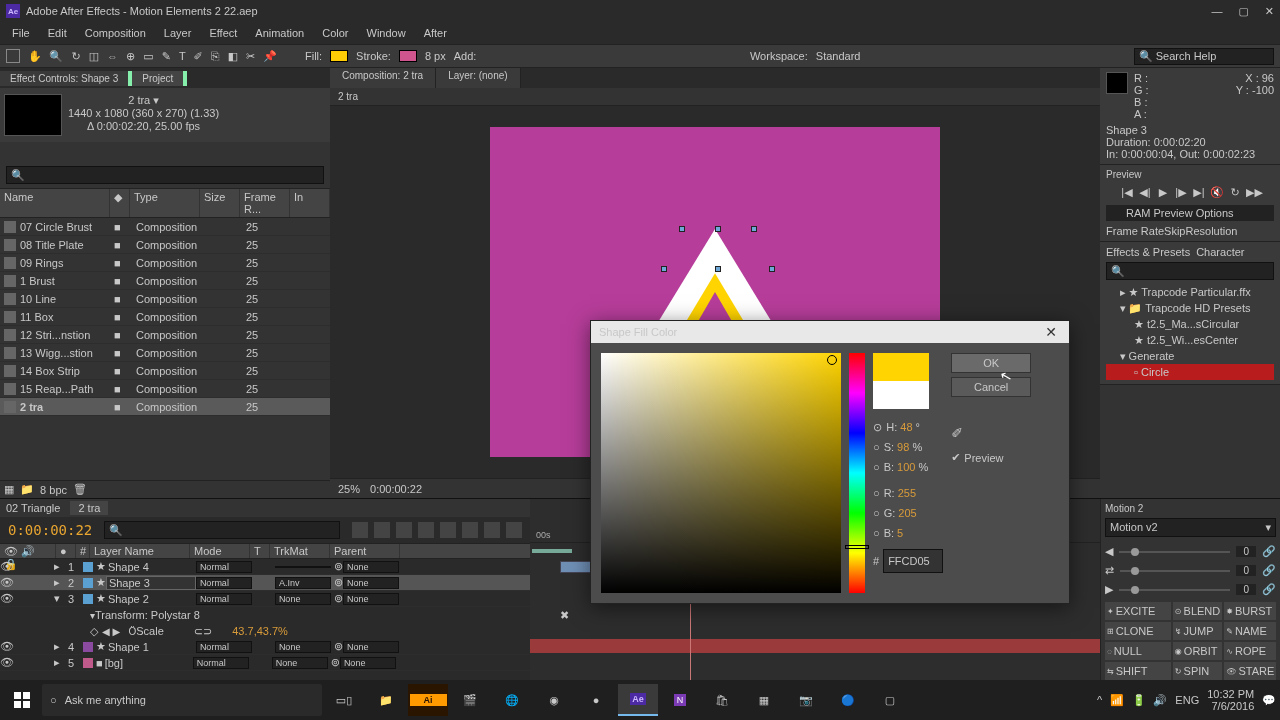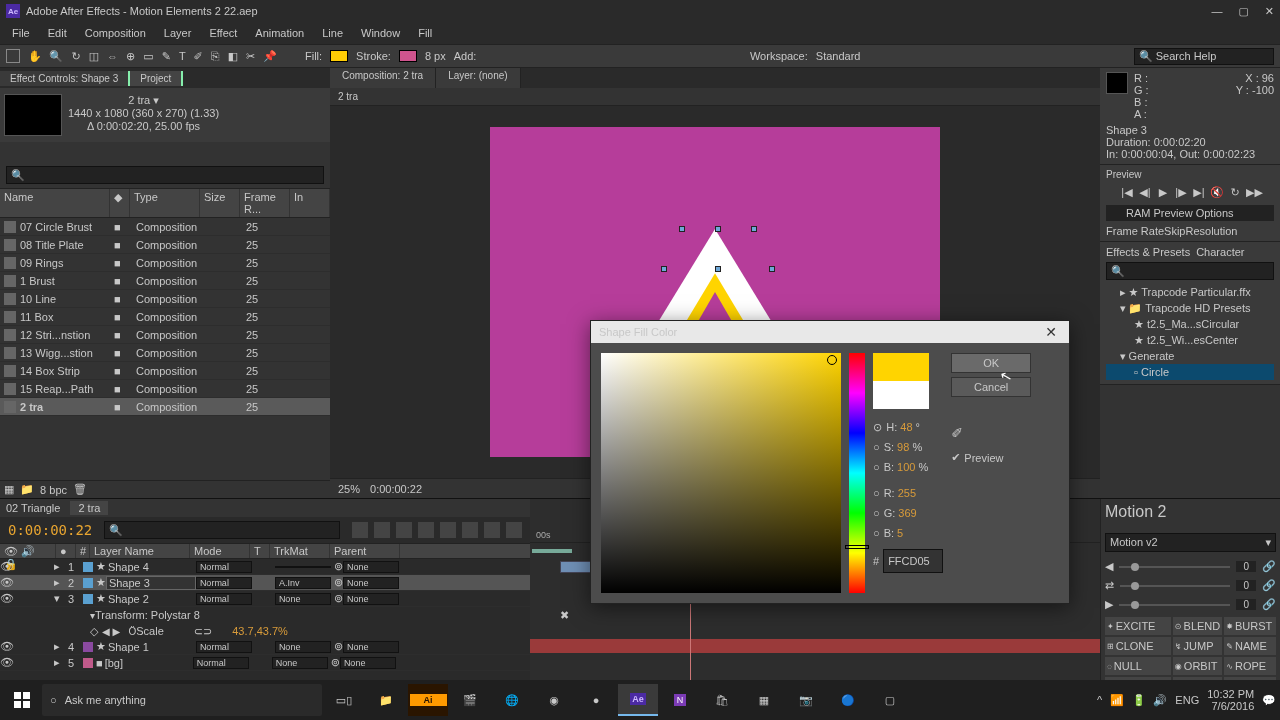--- a/index.html
+++ b/index.html
@@ -10,21 +10,21 @@
 .menu-bar { height: 22px; background: #2a2a2a; display: flex; align-items: center; padding: 0 4px; gap: 2px; }
 .menu-bar span { padding: 2px 8px; }
 .toolbar { height: 24px; background: #3a3a3a; border-top: 1px solid #222; border-bottom: 1px solid #222; display: flex; align-items: center; padding: 0 6px; gap: 8px; font-size: 10px; }
 .toolbar .sel-icon { width: 14px; height: 14px; border: 1px solid #888; }
 .toolbar .fill-sw { width: 18px; height: 12px; background: #ffcd05; border: 1px solid #000; }
 .toolbar .stroke-sw { width: 18px; height: 12px; background: #d0548e; border: 1px solid #000; }
 .toolbar .search { margin-left: auto; background: #222; border: 1px solid #111; padding: 1px 4px; width: 140px; color: #888; }
 .main { display: flex; height: 430px; }
 .left-col { width: 330px; display: flex; flex-direction: column; }
 .panel-tabs { height: 20px; background: #2a2a2a; display: flex; align-items: center; }
-.panel-tabs .tab { padding: 2px 10px; background: #3a3a3a; font-size: 10px; border-right: 2px solid #86efac; }
+.panel-tabs .tab { padding: 2px 10px; background: #3a3a3a; font-size: 10px; border-right: 4px solid #86efac; }
 .panel-tabs .tab.active { background: #444; }
 .proj-head { display: flex; padding: 6px 4px; gap: 6px; background: #3a3a3a; }
 .proj-thumb { width: 58px; height: 42px; background: #000; border: 1px solid #555; }
 .proj-info { font-size: 10px; line-height: 13px; text-align: center; }
 .proj-search { height: 18px; background: #222; margin: 2px 6px 4px; border: 1px solid #111; display: flex; align-items: center; padding: 0 4px; color: #888; }
 .proj-cols { display: flex; background: #444; border-top: 1px solid #222; border-bottom: 1px solid #222; font-size: 10px; }
 .proj-cols div { padding: 2px 4px; border-right: 1px solid #333; }
 .proj-rows { flex: 1; overflow: hidden; background: #333; }
 .proj-row { display: flex; align-items: center; height: 18px; padding: 0 4px; font-size: 10px; border-bottom: 1px solid #2d2d2d; }
 .proj-row.sel { background: #5a5a5a; }
@@ -43,21 +43,21 @@
 .vp-foot { height: 20px; background: #333; border-top: 1px solid #222; display: flex; align-items: center; padding: 0 8px; gap: 10px; font-size: 10px; }
 .right-col { width: 180px; background: #333; display: flex; flex-direction: column; }
 .r-panel { border-bottom: 1px solid #222; padding: 4px 6px; font-size: 10px; background: #3a3a3a; }
 .r-panel .title { font-size: 10px; margin-bottom: 2px; }
 .r-sw { width: 22px; height: 22px; background: #000; border: 1px solid #555; float: left; margin-right: 6px; }
 .r-txt { line-height: 12px; color: #888; }
 .play-btns { display: flex; gap: 4px; justify-content: center; padding: 4px 0; }
 .play-btns span { width: 14px; text-align: center; }
 .ep-tree { font-size: 10px; line-height: 16px; }
 .ep-tree .it { padding-left: 14px; }
-.ep-tree .sel { background: #0c4a6e; }
+.ep-tree .sel { background: #b91c1c; }
 .timeline { height: 200px; background: #2a2a2a; display: flex; border-top: 1px solid #111; }
 .tl-left { width: 530px; display: flex; flex-direction: column; }
 .tl-tabs { height: 18px; background: #333; display: flex; align-items: center; padding: 0 6px; gap: 10px; font-size: 10px; }
 .tl-time { height: 26px; display: flex; align-items: center; padding: 0 8px; gap: 12px; }
 .tl-time .tc { color: #e8a530; font-size: 14px; font-family: monospace; }
 .tl-icons { margin-left: auto; display: flex; gap: 6px; }
 .tl-icons span { width: 16px; height: 16px; background: #444; display: inline-block; }
 .tl-head { height: 16px; background: #444; display: flex; font-size: 9px; border-top: 1px solid #222; border-bottom: 1px solid #222; }
 .tl-head div { padding: 1px 4px; border-right: 1px solid #333; }
 .tl-rows { flex: 1; }
@@ -126,23 +126,23 @@
   </div>
 </div>
 
 <div class="menu-bar">
   <span>File</span>
   <span>Edit</span>
   <span>Composition</span>
   <span>Layer</span>
   <span>Effect</span>
   <span>Animation</span>
-  <span>Line</span>
+  <span>Color</span>
   <span>Window</span>
-  <span>Fill</span>
+  <span>After</span>
 </div>
 
 <div class="toolbar">
   <span class="sel-icon"></span>
   <span>✋</span>
   <span>🔍</span>
   <span>↻</span>
   <span>◫</span>
   <span>⇔</span>
   <span>⊕</span>
@@ -488,21 +488,21 @@
       <div style="height:16px"></div>
       <div style="height:16px;position:relative">
           <span style="position:absolute;left:30px;top:2px">✖</span>
         </div>
       <div style="height:16px"></div>
       <div class="tl-redbar"></div>
     </div>
     <div class="playhead" style="left:160px"></div>
   </div>
   <div class="motion-panel">
-    <div style="font-size:16px;margin-bottom:12px">Motion 2</div>
+    <div style="font-size:10px;margin-bottom:4px">Motion 2</div>
     <div class="m-dd">
         <span>Motion v2</span>
         <span>▾</span>
       </div>
     <div class="m-slider">
         <span>◀</span>
         <div class="track">
           <div class="thumb"></div>
         </div>
         <span class="val">0</span>
@@ -579,21 +579,21 @@
             <span>○</span>
             <span><span>B: </span><span class="v">100</span> %</span>
           </div>
         <div style="height:6px"></div>
         <div class="row">
             <span>○</span>
             <span><span>R: </span><span class="v">255</span></span>
           </div>
         <div class="row">
             <span>○</span>
-            <span><span>G: </span><span class="v">369</span></span>
+            <span><span>G: </span><span class="v">205</span></span>
           </div>
         <div class="row">
             <span>○</span>
             <span><span>B: </span><span class="v">5</span></span>
           </div>
         <div class="row" style="margin-top:6px">
             <span>#</span>
             <span class="hex">FFCD05</span>
           </div>
       </div>

